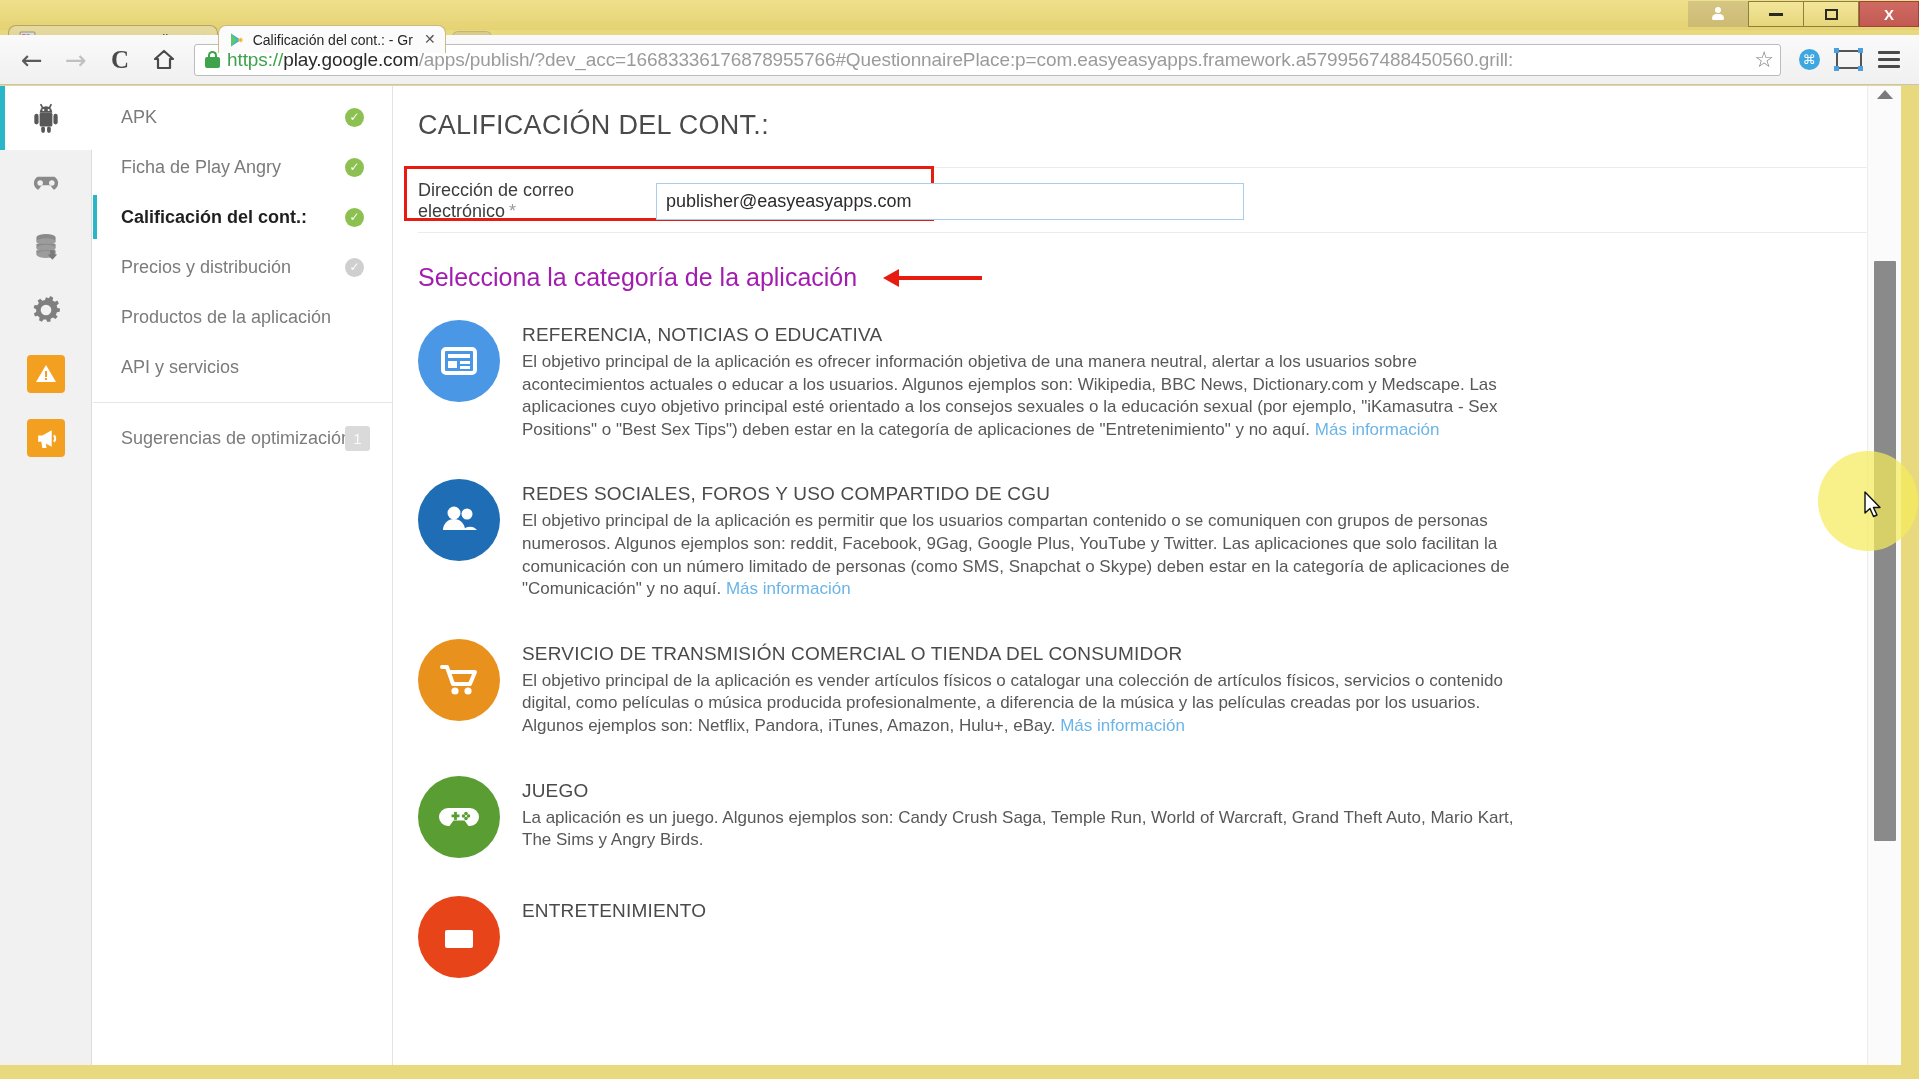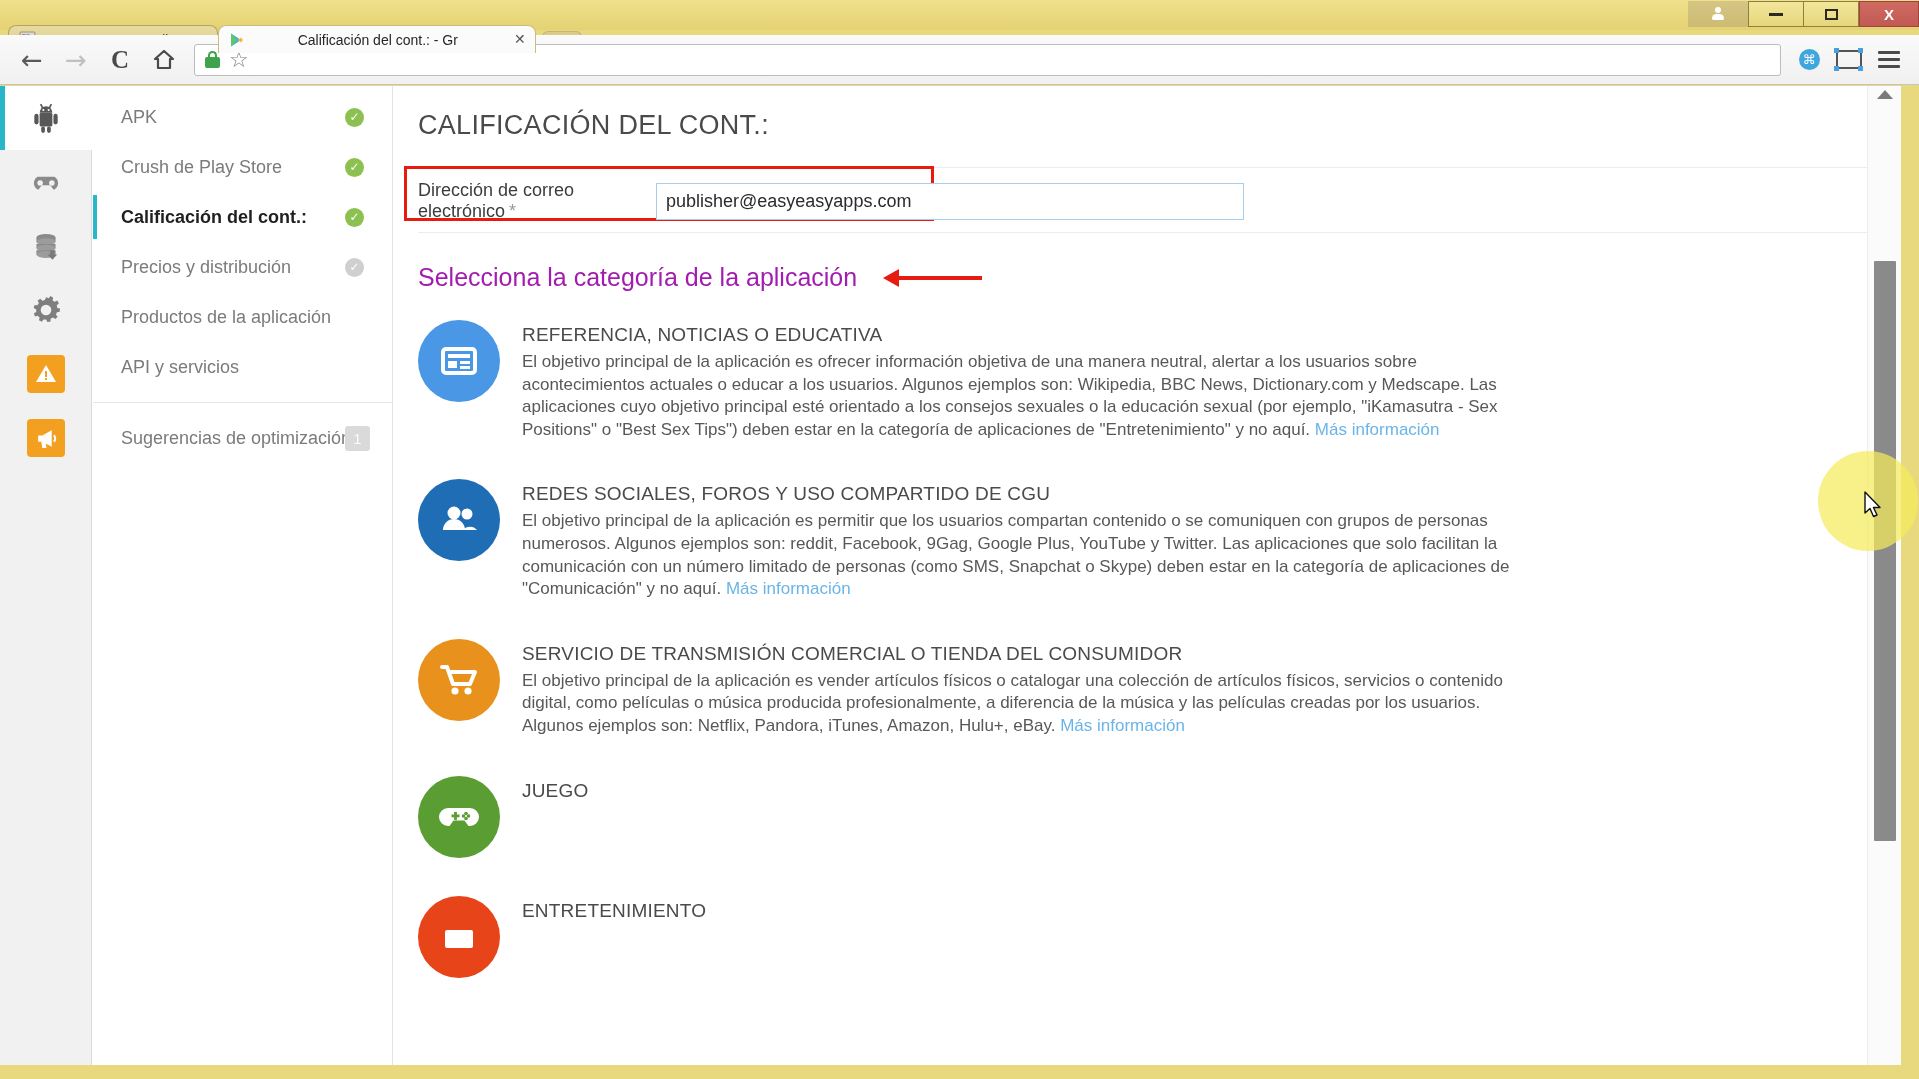--- a/index.html
+++ b/index.html
@@ -42,21 +42,21 @@
     position: absolute; top: 23px; left: 8px; height: 30px;
     display: flex; align-items: flex-end;
   }
   .tab {
     position: relative; height: 28px; display: flex; align-items: center;
     padding: 0 8px 0 10px; border-radius: 8px 8px 0 0;
     font-size: 14px; color: #3b3b3b; white-space: nowrap;
     border: 1px solid #b3a665; border-bottom: none;
   }
   .tab.inactive { background: linear-gradient(to bottom, #e7daa0, #ddcf8c); color: #4a4a42; }
-  .tab.active { background: #fbfbfb; border-color: #c9bc80; color: #262626; z-index: 3; gap: 45px; }
+  .tab.active { background: #fbfbfb; border-color: #c9bc80; color: #262626; z-index: 3; }
   .tab-ico { width: 17px; height: 17px; margin-right: 7px; flex: 0 0 auto; }
   .tab-label { max-width: 172px; overflow: hidden; text-overflow: clip; }
   .tab-close {
     margin-left: 10px; width: 14px; height: 14px; font-size: 14px; line-height: 13px;
     text-align: center; color: #555; font-family: "DejaVu Sans", sans-serif;
   }
   .tab-newspot {
     width: 40px; height: 22px; margin-left: 6px; border-radius: 6px 6px 0 0;
     background: #d9cb89; border: 1px solid #c3b578; border-bottom: none;
   }
@@ -288,20 +288,21 @@
     <div class="nav-btn">
       <svg width="24" height="24" viewBox="0 0 24 24">
         <path d="M12 3 L3 11 H6 V20 H18 V11 H21 Z" fill="none" stroke="#4a4a4a" stroke-width="2.2" stroke-linejoin="round"></path>
       </svg>
     </div>
     <div class="omnibox">
       <span class="lock">
         <span class="lock-shackle"></span>
           <span class="lock-body"></span>
       </span>
+      <span class="url"><span class="scheme">https://</span><span class="host">play.google.com</span><span class="path">/apps/publish/?dev_acc=16683336176878955766#QuestionnairePlace:p=com.easyeasyapps.framework.a5799567488450560.grill:</span></span>
       <span class="star">☆</span>
     </div>
     <div class="tb-icon">
       <span class="ext-circle">⌘</span>
     </div>
     <div class="tb-icon">
       <span class="cast-box"></span>
     </div>
     <div class="tb-icon">
       <span class="menu-lines">
@@ -374,21 +375,21 @@
       </div>
     </div>
 
     <div class="subnav">
       <div style="padding-top:6px">
         <div class="subnav-item">
           <span>APK</span>
           <span class="subnav-check done">✓</span>
         </div>
         <div class="subnav-item">
-          <span>Crush de Play Store</span>
+          <span>Ficha de Play Angry</span>
           <span class="subnav-check done">✓</span>
         </div>
         <div class="subnav-item active">
           <span>Calificación del cont.:</span>
           <span class="subnav-check done">✓</span>
         </div>
         <div class="subnav-item">
           <span>Precios y distribución</span>
           <span class="subnav-check pending">✓</span>
         </div>
@@ -481,20 +482,21 @@
               <rect x="15.5" y="20.5" width="8" height="2.8" fill="#5a9e33"></rect>
               <rect x="18.1" y="17.9" width="2.8" height="8" fill="#5a9e33"></rect>
               <circle cx="30" cy="19.5" r="1.8" fill="#5a9e33"></circle>
               <circle cx="30" cy="24.5" r="1.8" fill="#5a9e33"></circle>
               <circle cx="27.5" cy="22" r="1.8" fill="#5a9e33"></circle>
               <circle cx="32.5" cy="22" r="1.8" fill="#5a9e33"></circle>
             </svg>
           </div>
           <div class="cat-body">
             <div class="cat-name">JUEGO</div>
+            <div class="cat-desc">La aplicación es un juego. Algunos ejemplos son: Candy Crush Saga, Temple Run, World of Warcraft, Grand Theft Auto, Mario Kart, The Sims y Angry Birds.</div>
           </div>
         </div>
 
         <div class="cat">
           <div class="cat-icon" style="background:#e8441a">
             <svg width="46" height="46" viewBox="0 0 46 46">
               <rect x="9" y="16" width="28" height="18" rx="2" fill="#ffffff"></rect>
             </svg>
           </div>
           <div class="cat-body">

